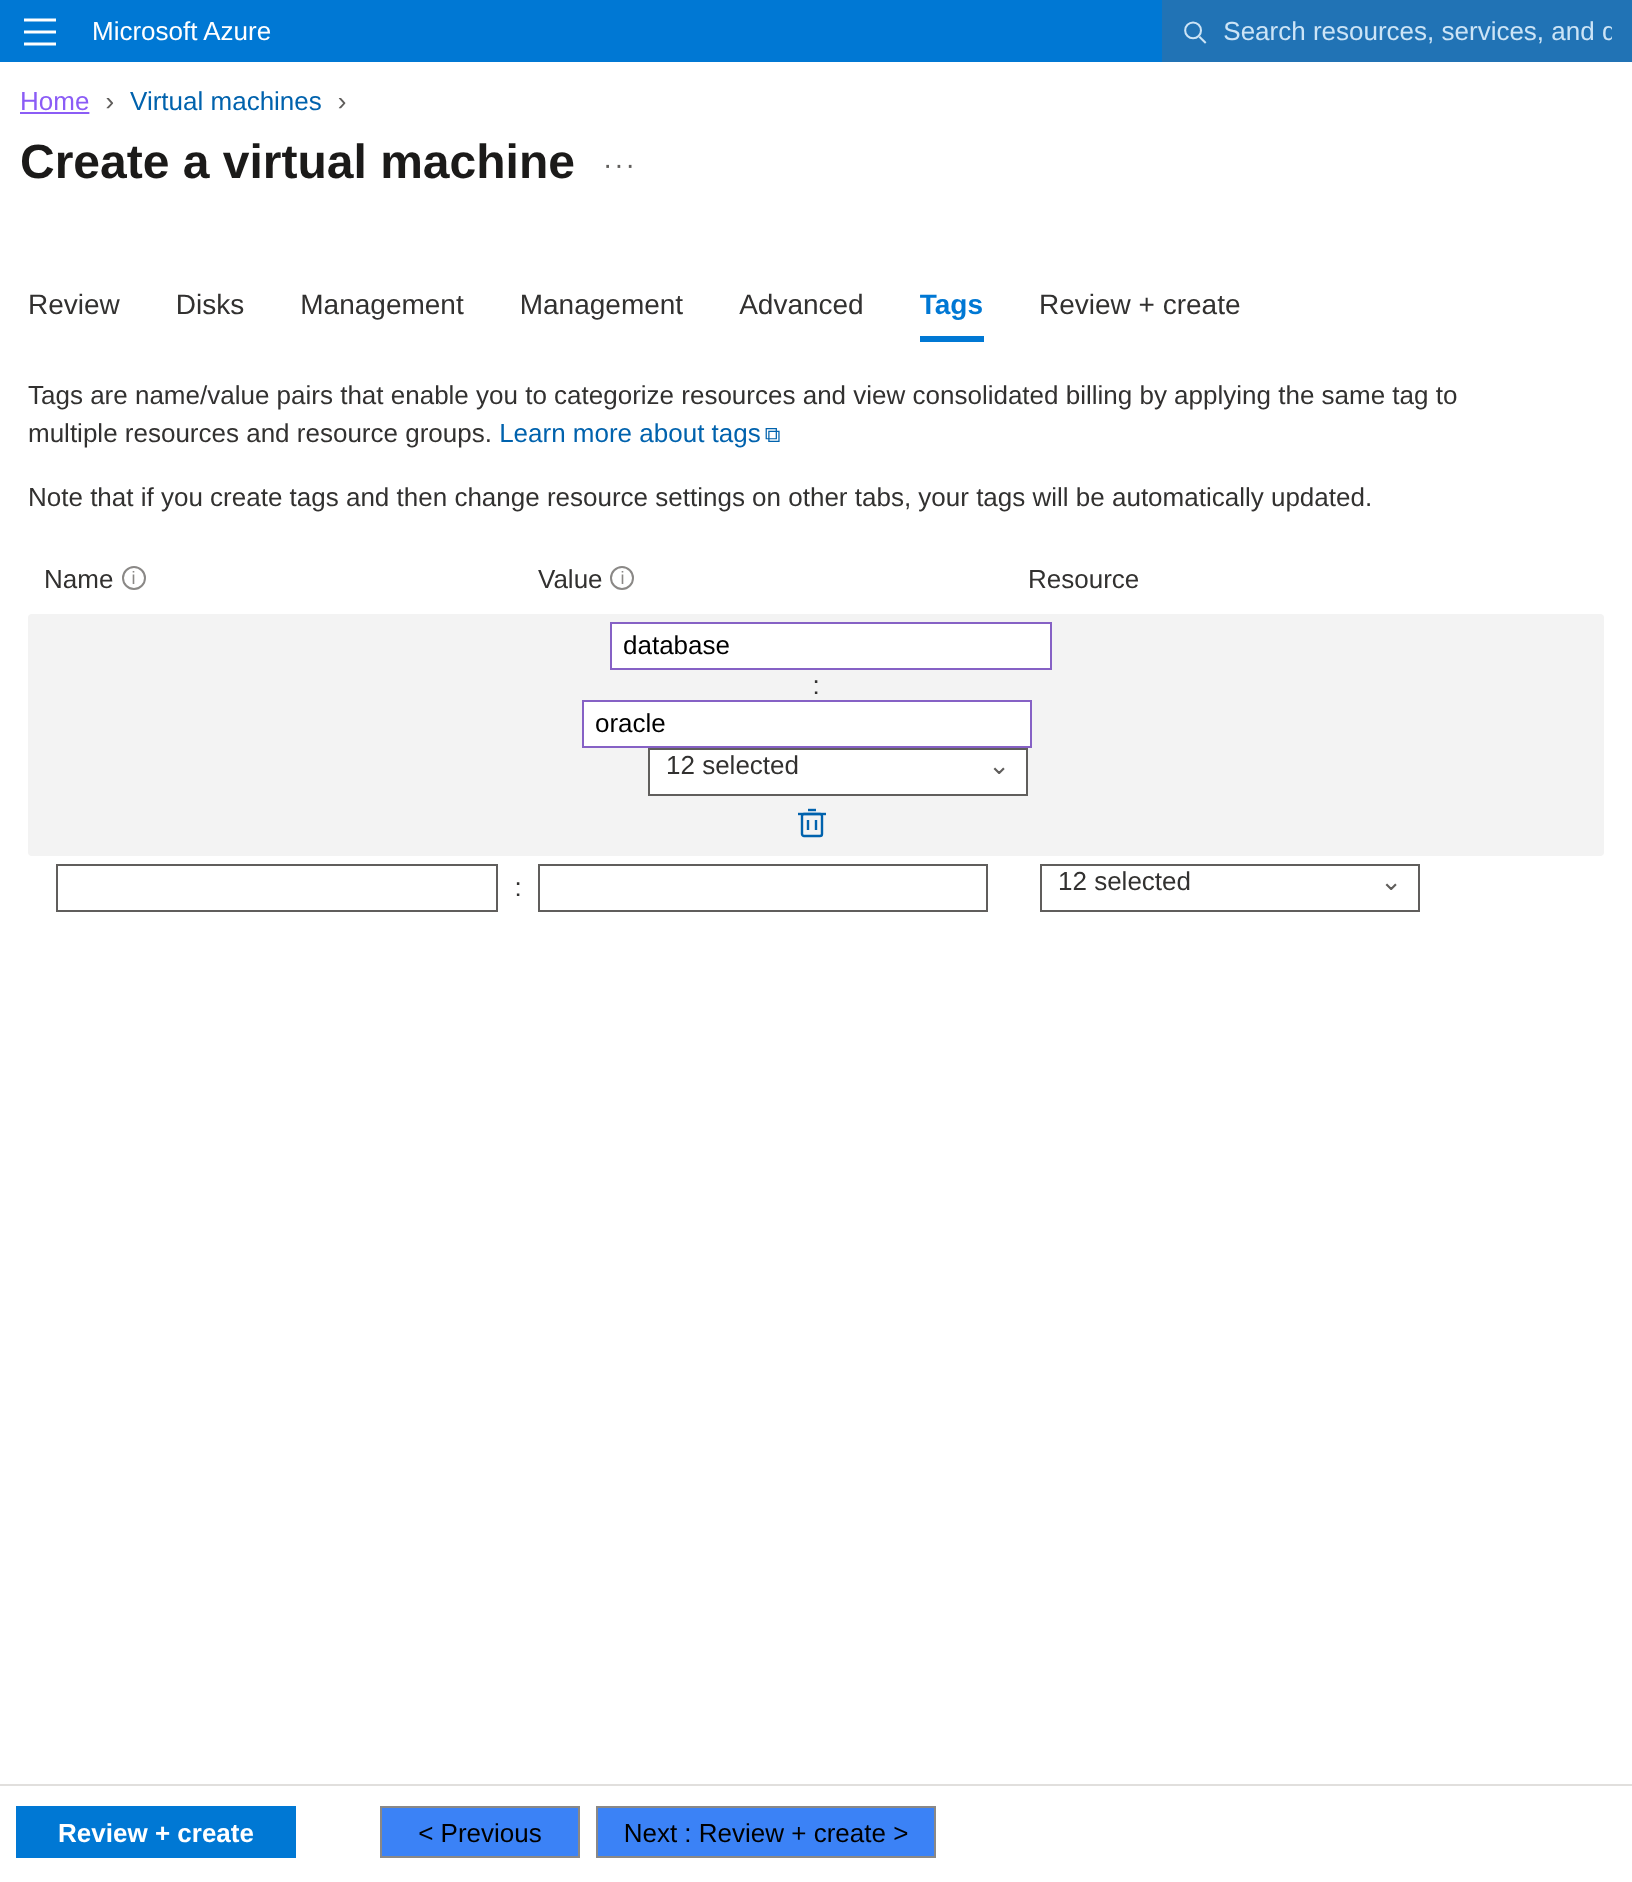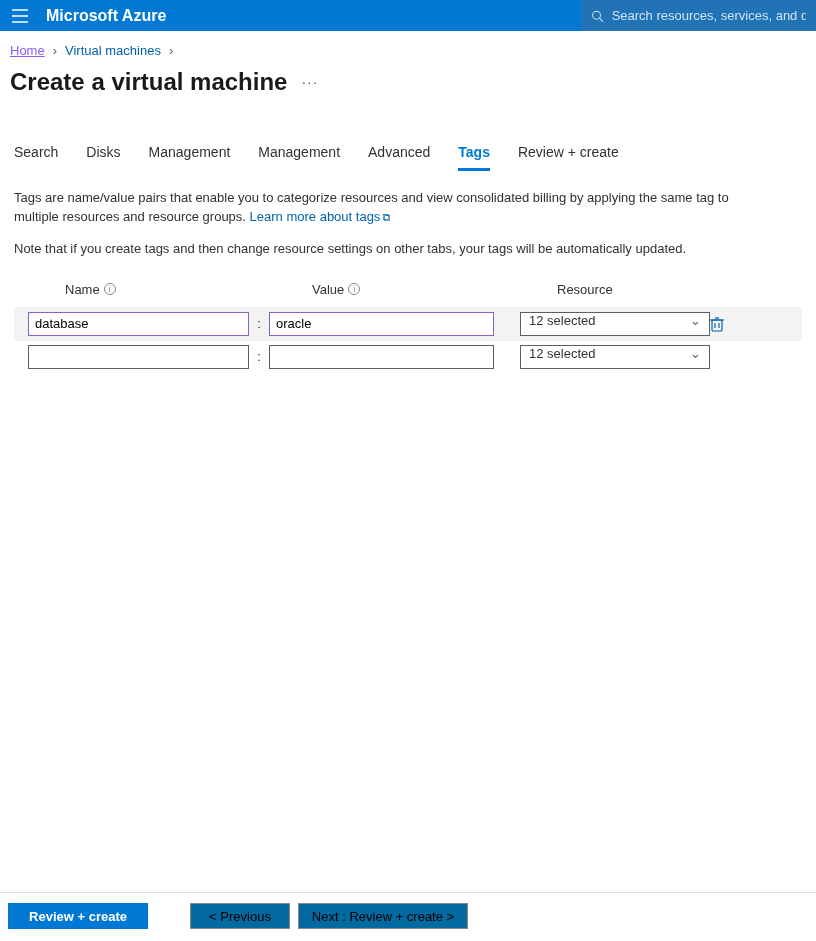--- a/index.html
+++ b/index.html
@@ -23,22 +23,22 @@
     .hamburger {
       width: 40px;
       display: flex;
       align-items: center;
       justify-content: center;
       height: 100%;
       cursor: pointer;
     }
     .hamburger svg { stroke: #ffffff; }
     .brand {
-      font-size: 16px;
-      font-weight: 700;
+      font-size: 13px;
+      font-weight: 400;
       margin-left: 6px;
     }
     .topbar-spacer { flex: 1; }
     .search-box {
       background: #2173b5;
       height: 31px;
       display: flex;
       align-items: center;
       padding: 0 10px;
       width: 235px;
@@ -117,21 +117,20 @@
 
     .tags-table {
       margin: 26px 14px 0 14px;
     }
     .tags-header {
       display: flex;
       align-items: center;
       font-size: 13px;
       color: #323130;
       margin-bottom: 10px;
-      margin-left: 43px;
     }
     .col-name   { width: 235px; padding-left: 8px; display:flex; align-items:center; gap:4px;}
     .col-colon  { width: 20px; text-align:center; }
     .col-value  { width: 235px; display:flex; align-items:center; gap:4px;}
     .col-res    { width: 200px; padding-left:10px; }
     .col-del    { width: 30px; }
 
     .info-icon {
       width: 12px; height: 12px;
       border: 1px solid #8a8886;
@@ -141,21 +140,21 @@
       font-size:9px; color:#8a8886;
       line-height:1;
     }
 
     .tags-row {
       display: flex;
       align-items: center;
       padding: 4px 0;
       border-radius:2px;
     }
-    .tags-row.highlight { background:#f3f3f3; }
+    .tags-row.highlight { background:#f3f3f3;flex-direction:column; }
 
     .text-input {
       width: 225px;
       height: 24px;
       border: 1px solid #605e5c;
       padding: 0 6px;
       font-size: 13px;
       outline:none;
       background:#ffffff;
       margin-left:6px;
@@ -192,21 +191,21 @@
       display: flex;
       gap: 42px;
       align-items: center;
       background:#fff;
     }
     .btn {
       height: 26px;
       padding: 0 12px;
       font-size: 13px;
       border: 1px solid #8a8886;
-      background: #0369a1;
+      background: #3b82f6;
       cursor: pointer;
       display:flex; align-items:center; justify-content:center;
     }
     .btn.primary {
       background: #0078d4;
       color: #ffffff;
       border: 1px solid #0078d4;
       font-weight:600;
       width: 140px;
     }
@@ -242,21 +241,21 @@
   <a>Virtual machines</a>
   <span class="chev">›</span>
 </div>
 
 <div class="page-title-row">
   <div class="page-title">Create a virtual machine</div>
   <div class="dots">···</div>
 </div>
 
 <div class="tabs">
-  <div class="tab">Search</div>
+  <div class="tab">Review</div>
   <div class="tab">Disks</div>
   <div class="tab">Management</div>
   <div class="tab">Management</div>
   <div class="tab">Advanced</div>
   <div class="tab active">Tags</div>
   <div class="tab">Review + create</div>
 </div>
 
 <div class="desc">
   <span>Tags are name/value pairs that enable you to categorize resources and view consolidated billing by applying the same tag to multiple resources and resource groups. </span>

